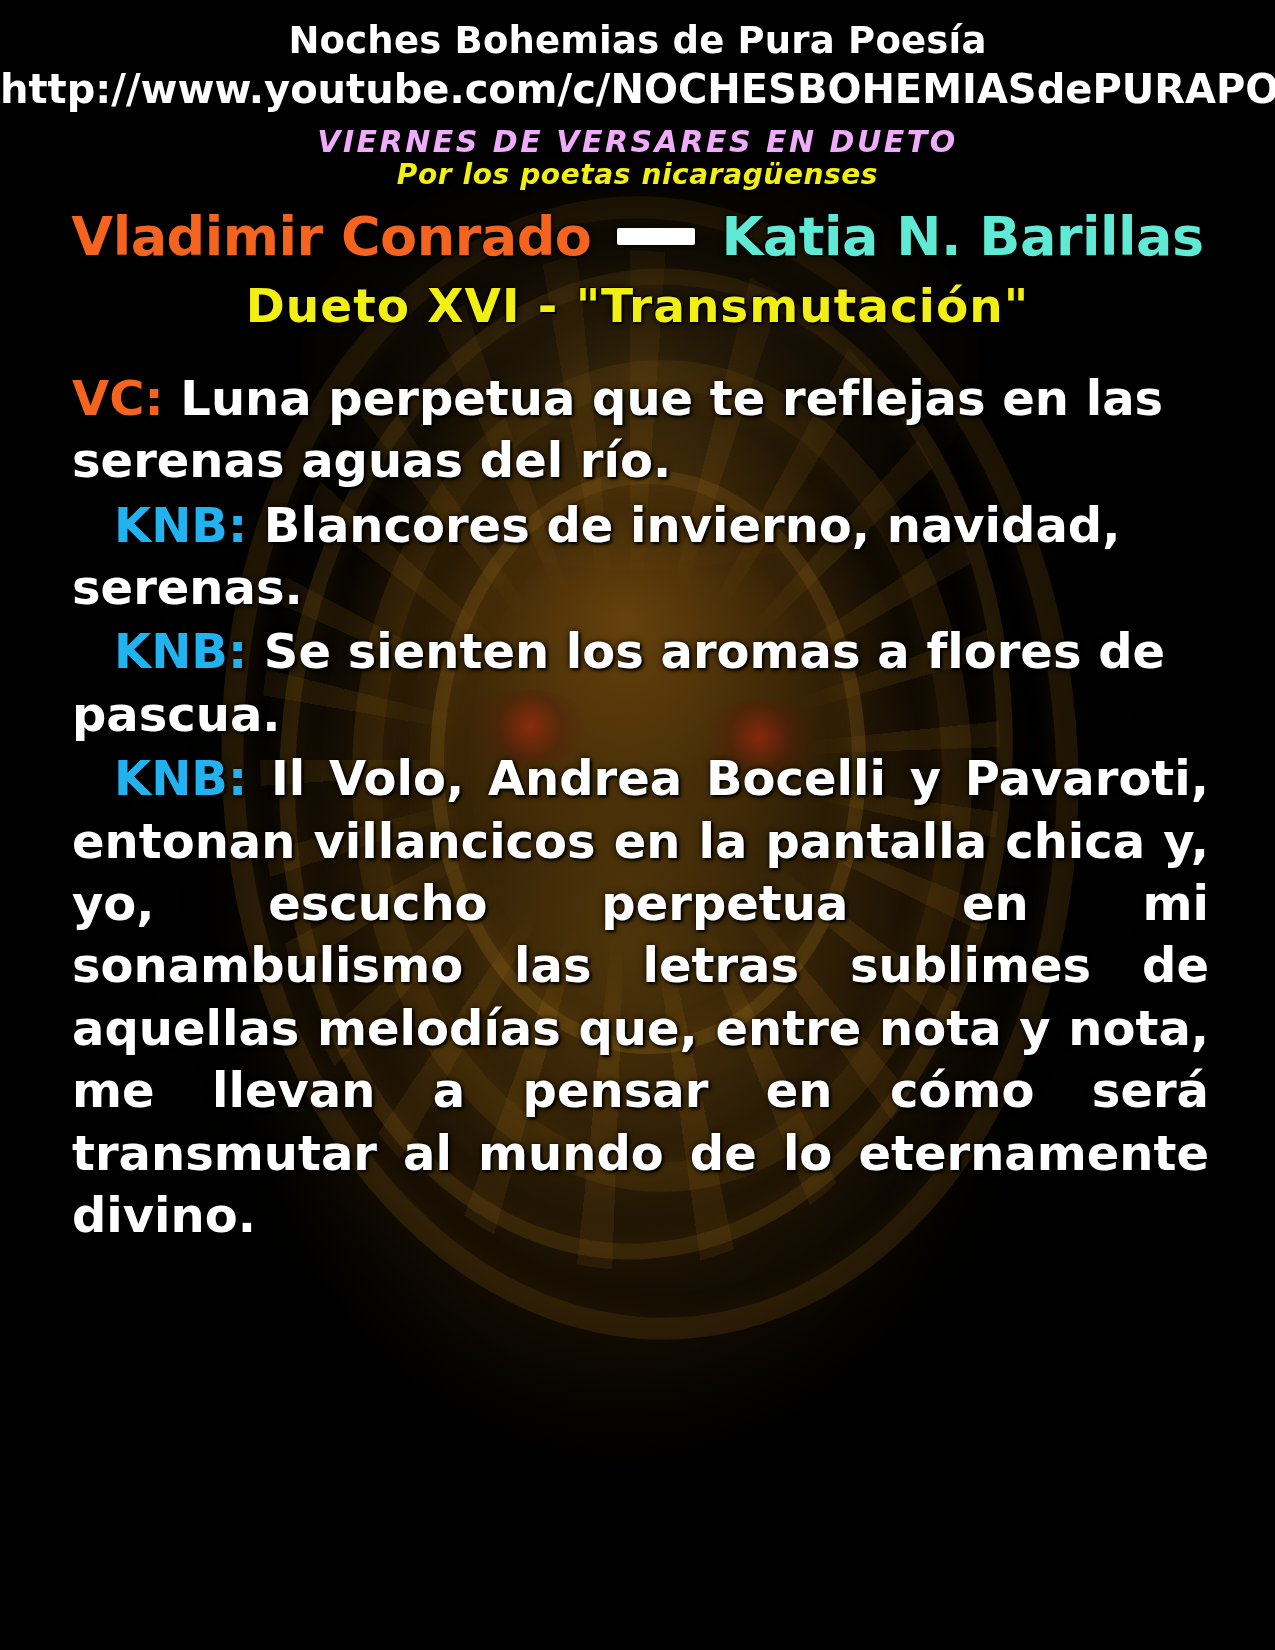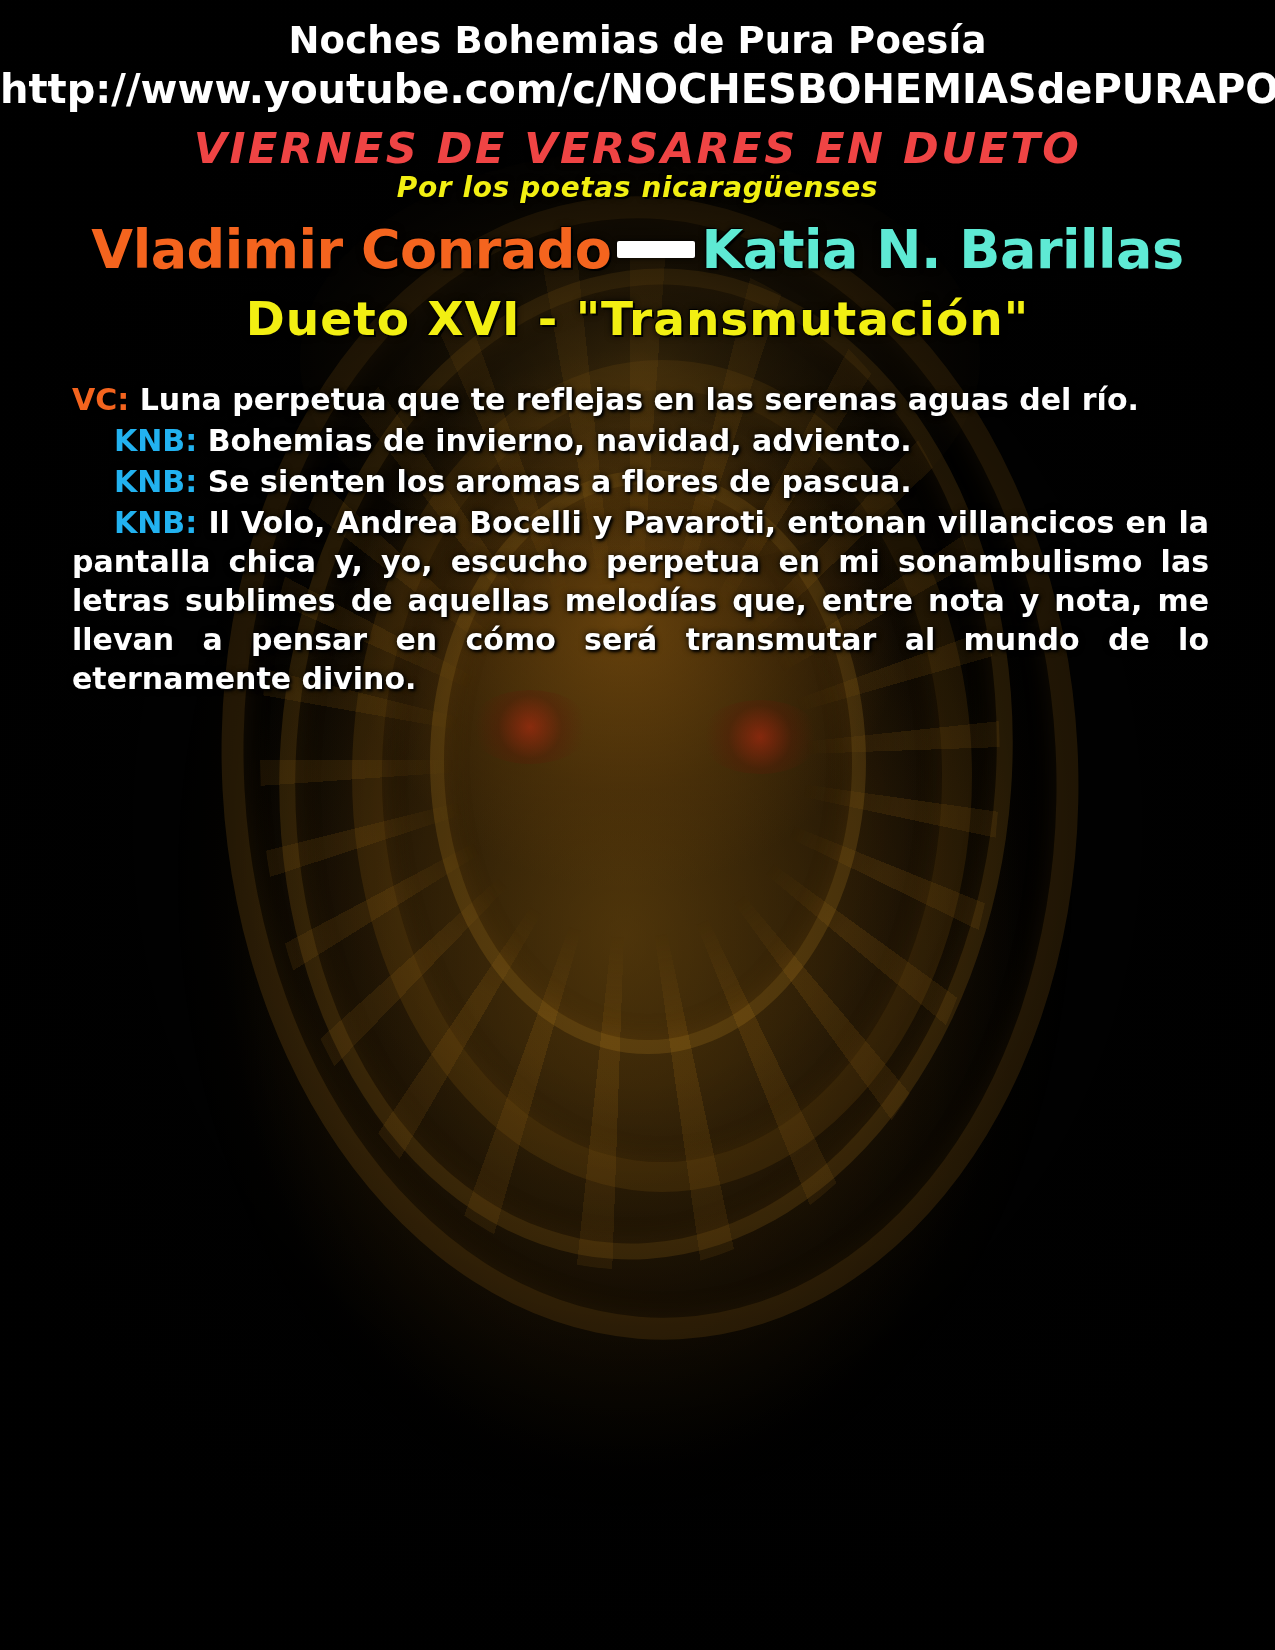--- a/index.html
+++ b/index.html
@@ -112,25 +112,25 @@
     font-weight: bold;
     font-size: 40px;
     line-height: 1.1;
     margin-top: 6px;
     text-shadow: 0 0 4px #000, 1px 1px 2px #000;
     white-space: nowrap;
   }
 
   .series-title {
     text-align: center;
-    color: #ef4444;
+    color: #f0abfc;
     font-family: "DejaVu Sans", sans-serif;
     font-weight: bold;
     font-style: italic;
-    font-size: 43px;
+    font-size: 30px;
     letter-spacing: 2.5px;
     margin-top: 16px;
     line-height: 1.0;
     text-shadow: 2px 2px 0 #000, -1px -1px 0 #000, 0 0 6px rgba(0,0,0,0.9);
   }
   .series-sub {
     text-align: center;
     color: #f2ef12;
     font-family: "DejaVu Sans", sans-serif;
     font-weight: bold;
@@ -139,21 +139,21 @@
     letter-spacing: 0.6px;
     margin-top: 4px;
     line-height: 1.0;
     text-shadow: 2px 2px 0 #000, -1px -1px 0 #000, 0 0 6px rgba(0,0,0,0.9);
   }
 
   .poets-row {
     display: flex;
     align-items: center;
     justify-content: center;
-    gap: 6px;
+    gap: 26px;
     margin-top: 16px;
   }
   .poet-a {
     color: #f4641e;
     font-family: "DejaVu Sans", sans-serif;
     font-weight: bold;
     font-size: 54px;
     letter-spacing: -0.5px;
     text-shadow: 2px 2px 0 #000, -1px -1px 0 #000, 0 0 7px rgba(0,0,0,0.95);
   }
@@ -182,21 +182,21 @@
     letter-spacing: 1px;
     margin-top: 10px;
     text-shadow: 2px 2px 0 #000, -1px -1px 0 #000, 0 0 7px rgba(0,0,0,0.95);
   }
 
   #poem {
     margin: 34px 66px 0 72px;
     color: #ffffff;
     font-family: "DejaVu Sans", sans-serif;
     font-weight: bold;
-    font-size: 30px;
+    font-size: 48px;
     line-height: 1.30;
   }
   .stanza {
     margin: 0 0 2px 0;
     text-shadow: 2px 2px 3px #000, 0 0 6px rgba(0,0,0,0.85);
   }
   .stanza.justify {
     text-align: justify;
   }
   .spk {
@@ -237,19 +237,19 @@
     <div class="poets-row">
       <span class="poet-a">Vladimir Conrado</span>
       <span class="poet-dash"></span>
       <span class="poet-b">Katia N. Barillas</span>
     </div>
 
     <div class="duet-title">Dueto XVI - "Transmutación"</div>
 
     <div id="poem">
         <p class="stanza"><span class="spk spk-vc">VC:</span><span class="body-text"> Luna perpetua que te reflejas en las serenas aguas del río.</span></p>
-        <p class="stanza"><span class="spk spk-knb">KNB:</span><span class="body-text"> Bohemias de invierno, navidad, adviento.</span></p>
+        <p class="stanza"><span class="spk spk-knb">KNB:</span><span class="body-text"> Blancores de invierno, navidad, serenas.</span></p>
         <p class="stanza"><span class="spk spk-knb">KNB:</span><span class="body-text"> Se sienten los aromas a flores de pascua.</span></p>
         <p class="stanza justify"><span class="spk spk-knb">KNB:</span><span class="body-text"> Il Volo, Andrea Bocelli y Pavaroti, entonan villancicos en la pantalla chica y, yo, escucho perpetua en mi sonambulismo las letras sublimes de aquellas melodías que, entre nota y nota, me llevan a pensar en cómo será transmutar al mundo de lo eternamente divino.</span></p>
       </div>
 
   </div>
 </div>
 
 </body></html>

